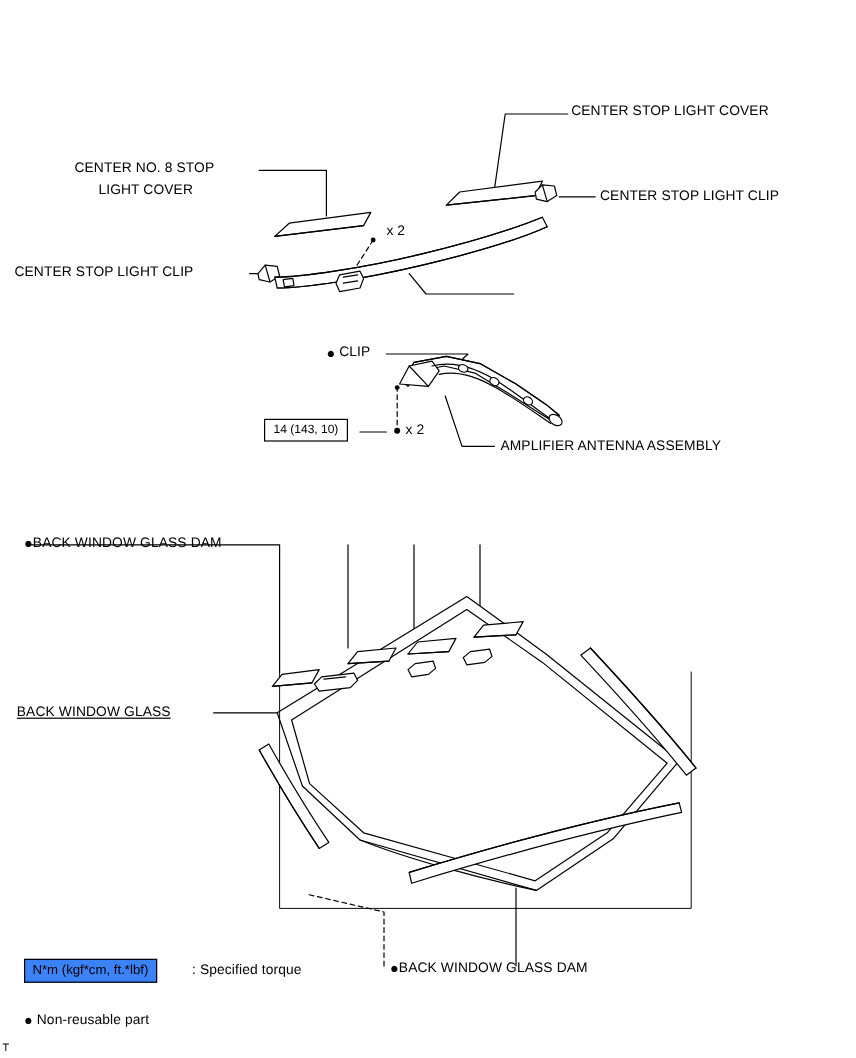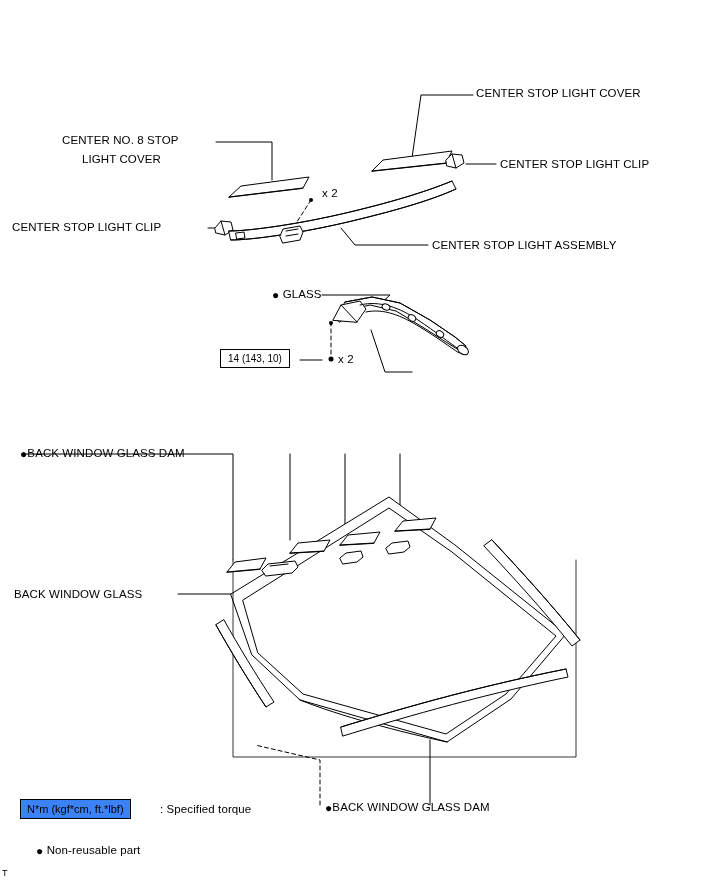--- a/index.html
+++ b/index.html
@@ -206,38 +206,38 @@
   <div class="lbl" style="left:476px; top:86px;text-align:center;">CENTER STOP LIGHT COVER</div>
 
   <div class="lbl" style="left:62px; top:133px;">CENTER NO. 8 STOP</div>
 
   <div class="lbl" style="left:62px; top:152px;padding-left:20px;">LIGHT COVER</div>
 
   <div class="lbl" style="left:500px; top:157px;">CENTER STOP LIGHT CLIP</div>
 
   <div class="lbl" style="left:12px; top:220px;">CENTER STOP LIGHT CLIP</div>
 
-  <div class="lbl" style="left:432px; top:238px;">CENTER STOP LIGHT ASSEMBLY</div>
 
   <div class="lbl" style="left:322px; top:186px;">x 2</div>
 
   <div class="lbl" style="left:338px; top:352px;">x 2</div>
 
-  <div class="lbl" style="left:272px; top:287px;"><span class="bullet">●</span> <span>GLASS</span></div>
-
+  <div class="lbl" style="left:272px; top:287px;"><span class="bullet">●</span> <span>CLIP</span></div>
+
+  <div class="lbl" style="left:417px; top:365px;">AMPLIFIER ANTENNA ASSEMBLY</div>
 
   <div class="torque-box" style="left:220px; top:349px;">14 (143, 10)</div>
 
   <div class="lbl" style="left:20px; top:446px;"><span class="bullet">●</span><span>BACK WINDOW GLASS DAM</span></div>
 
-  <div class="lbl" style="left:14px; top:587px;">BACK WINDOW GLASS</div>
+  <div class="lbl" style="left:14px; top:587px;text-decoration:underline;">BACK WINDOW GLASS</div>
 
   <div class="lbl" style="left:325px; top:800px;"><span class="bullet">●</span><span>BACK WINDOW GLASS DAM</span></div>
 
   <div class="legend-box" style="left:20px; top:799px;">N*m (kgf*cm, ft.*lbf)</div>
 
   <div class="lbl" style="left:160px; top:802px;">: Specified torque</div>
 
-  <div class="lbl" style="left:36px; top:843px;"><span class="bullet">●</span> <span>Non-reusable part</span></div>
+  <div class="lbl" style="left:20px; top:843px;"><span class="bullet">●</span> <span>Non-reusable part</span></div>
 
   <div class="corner-t">T</div>
 
 </div>
 
 </body></html>

